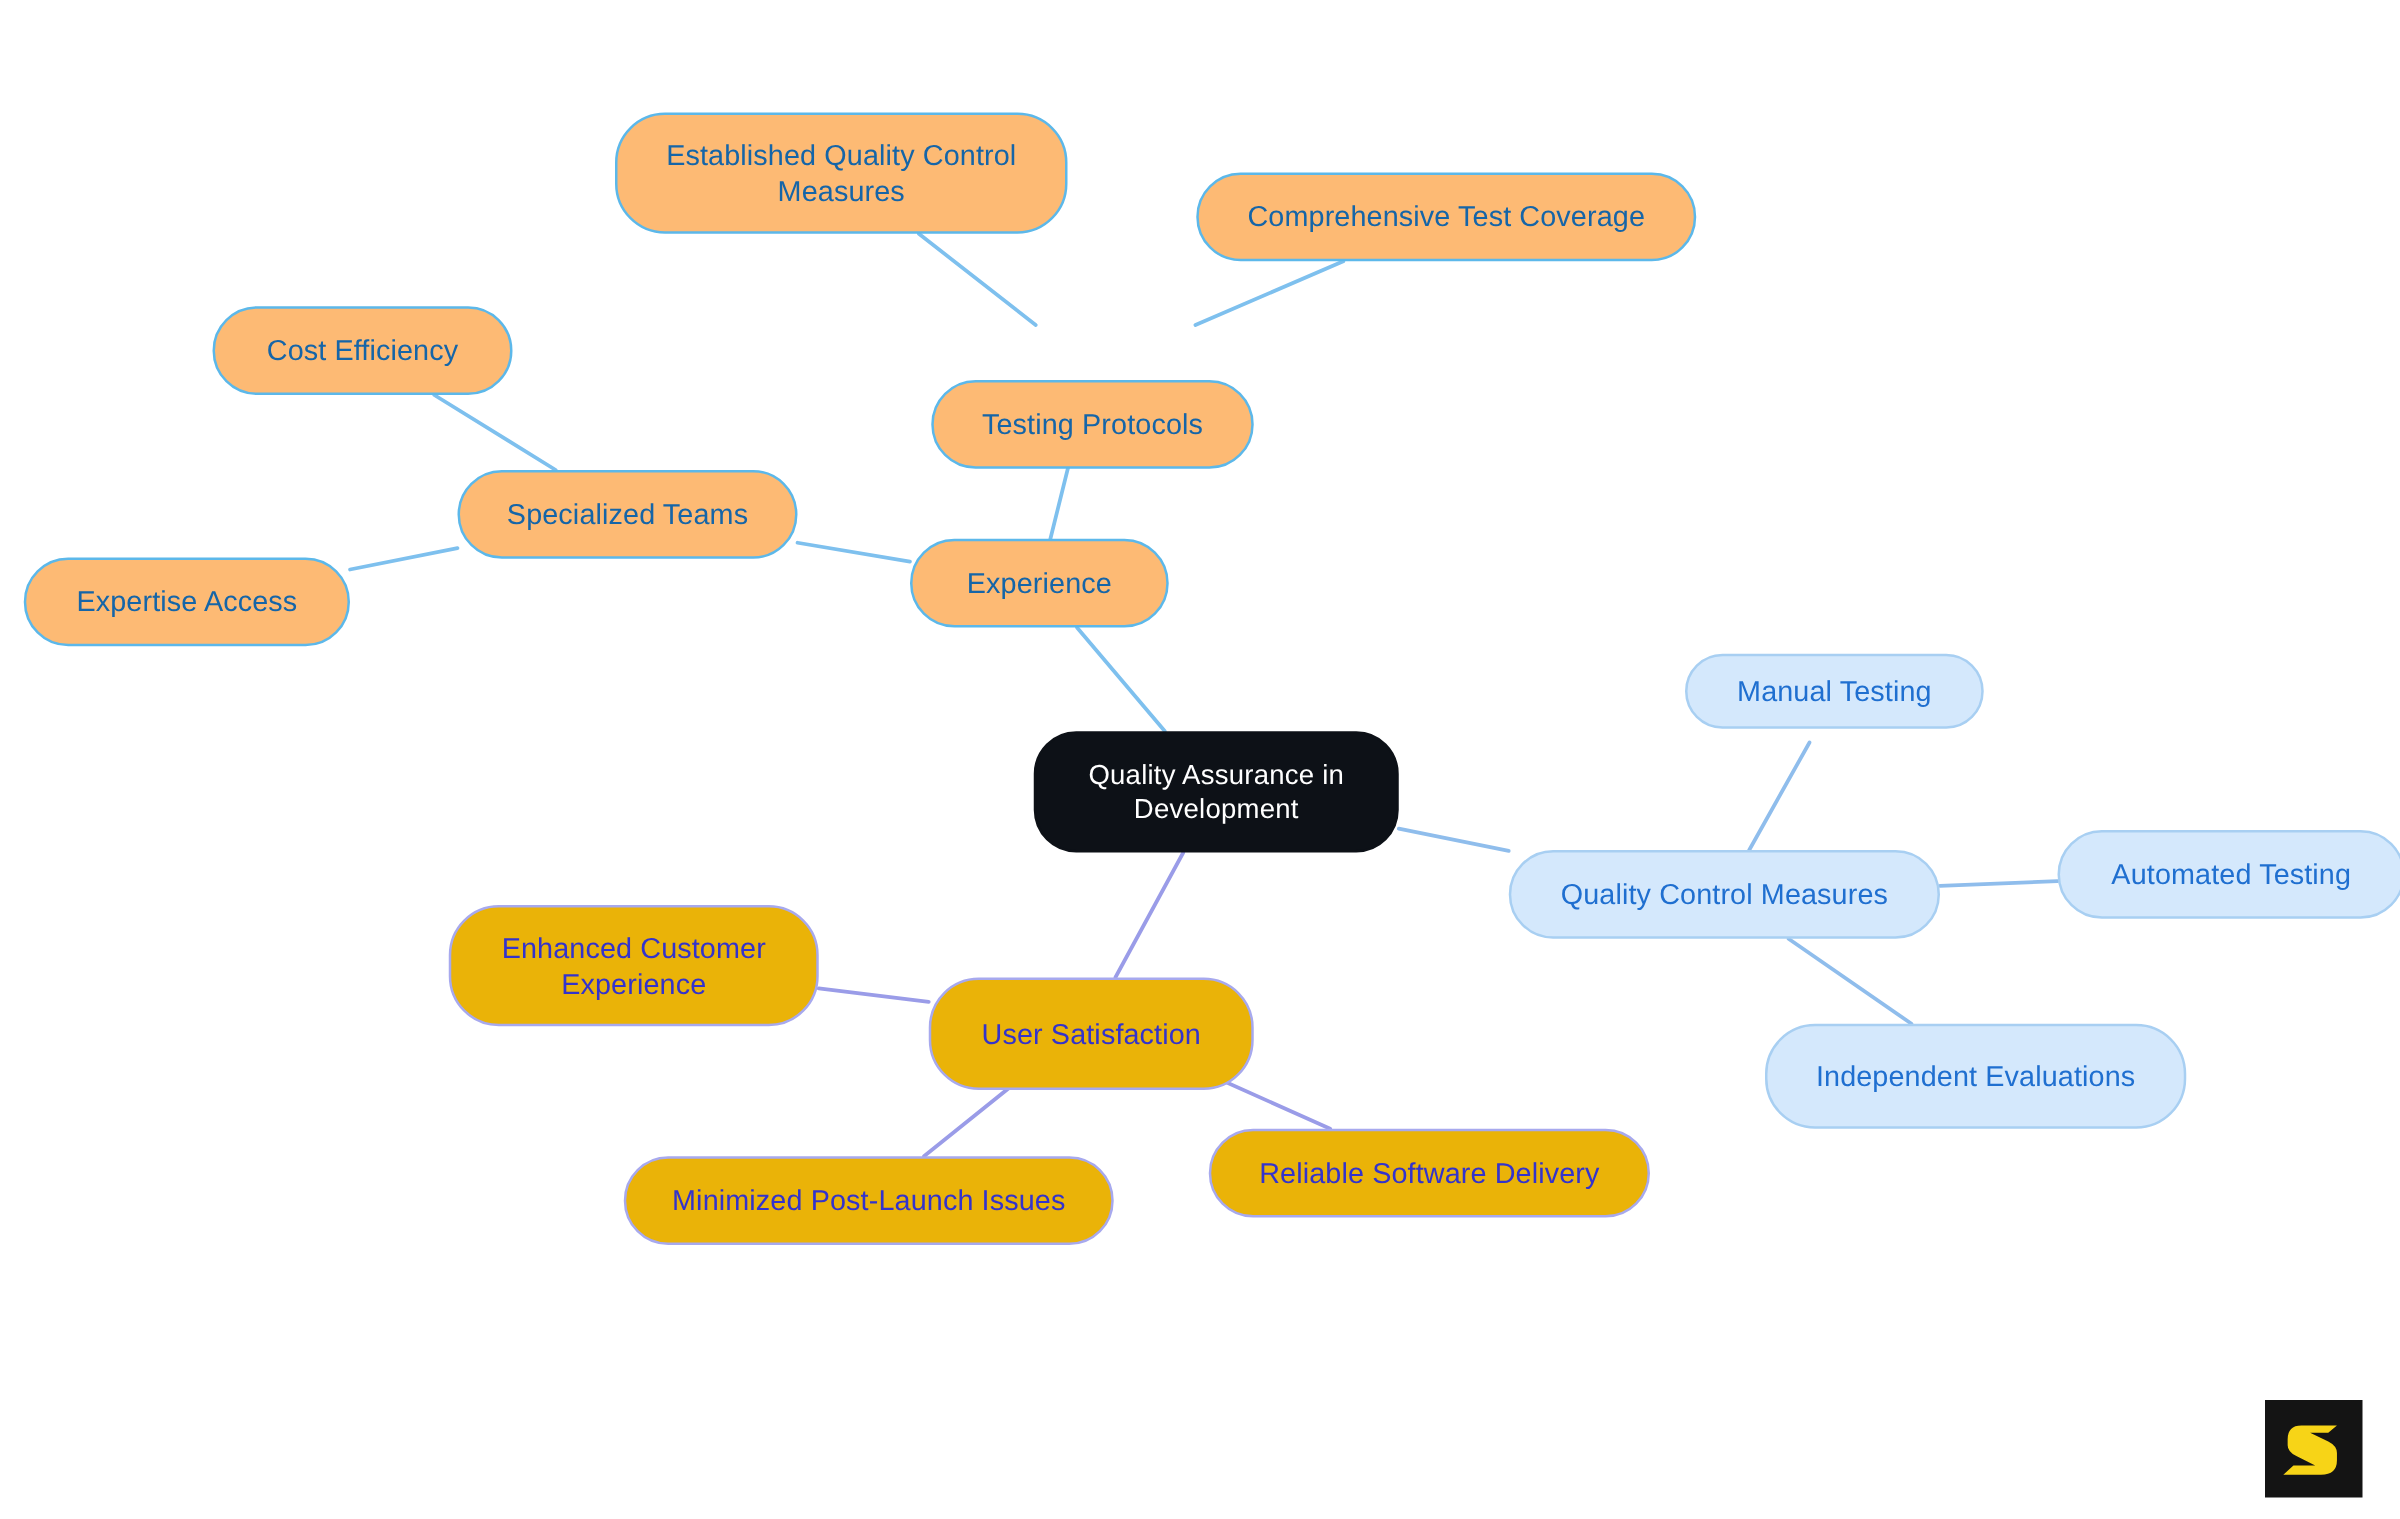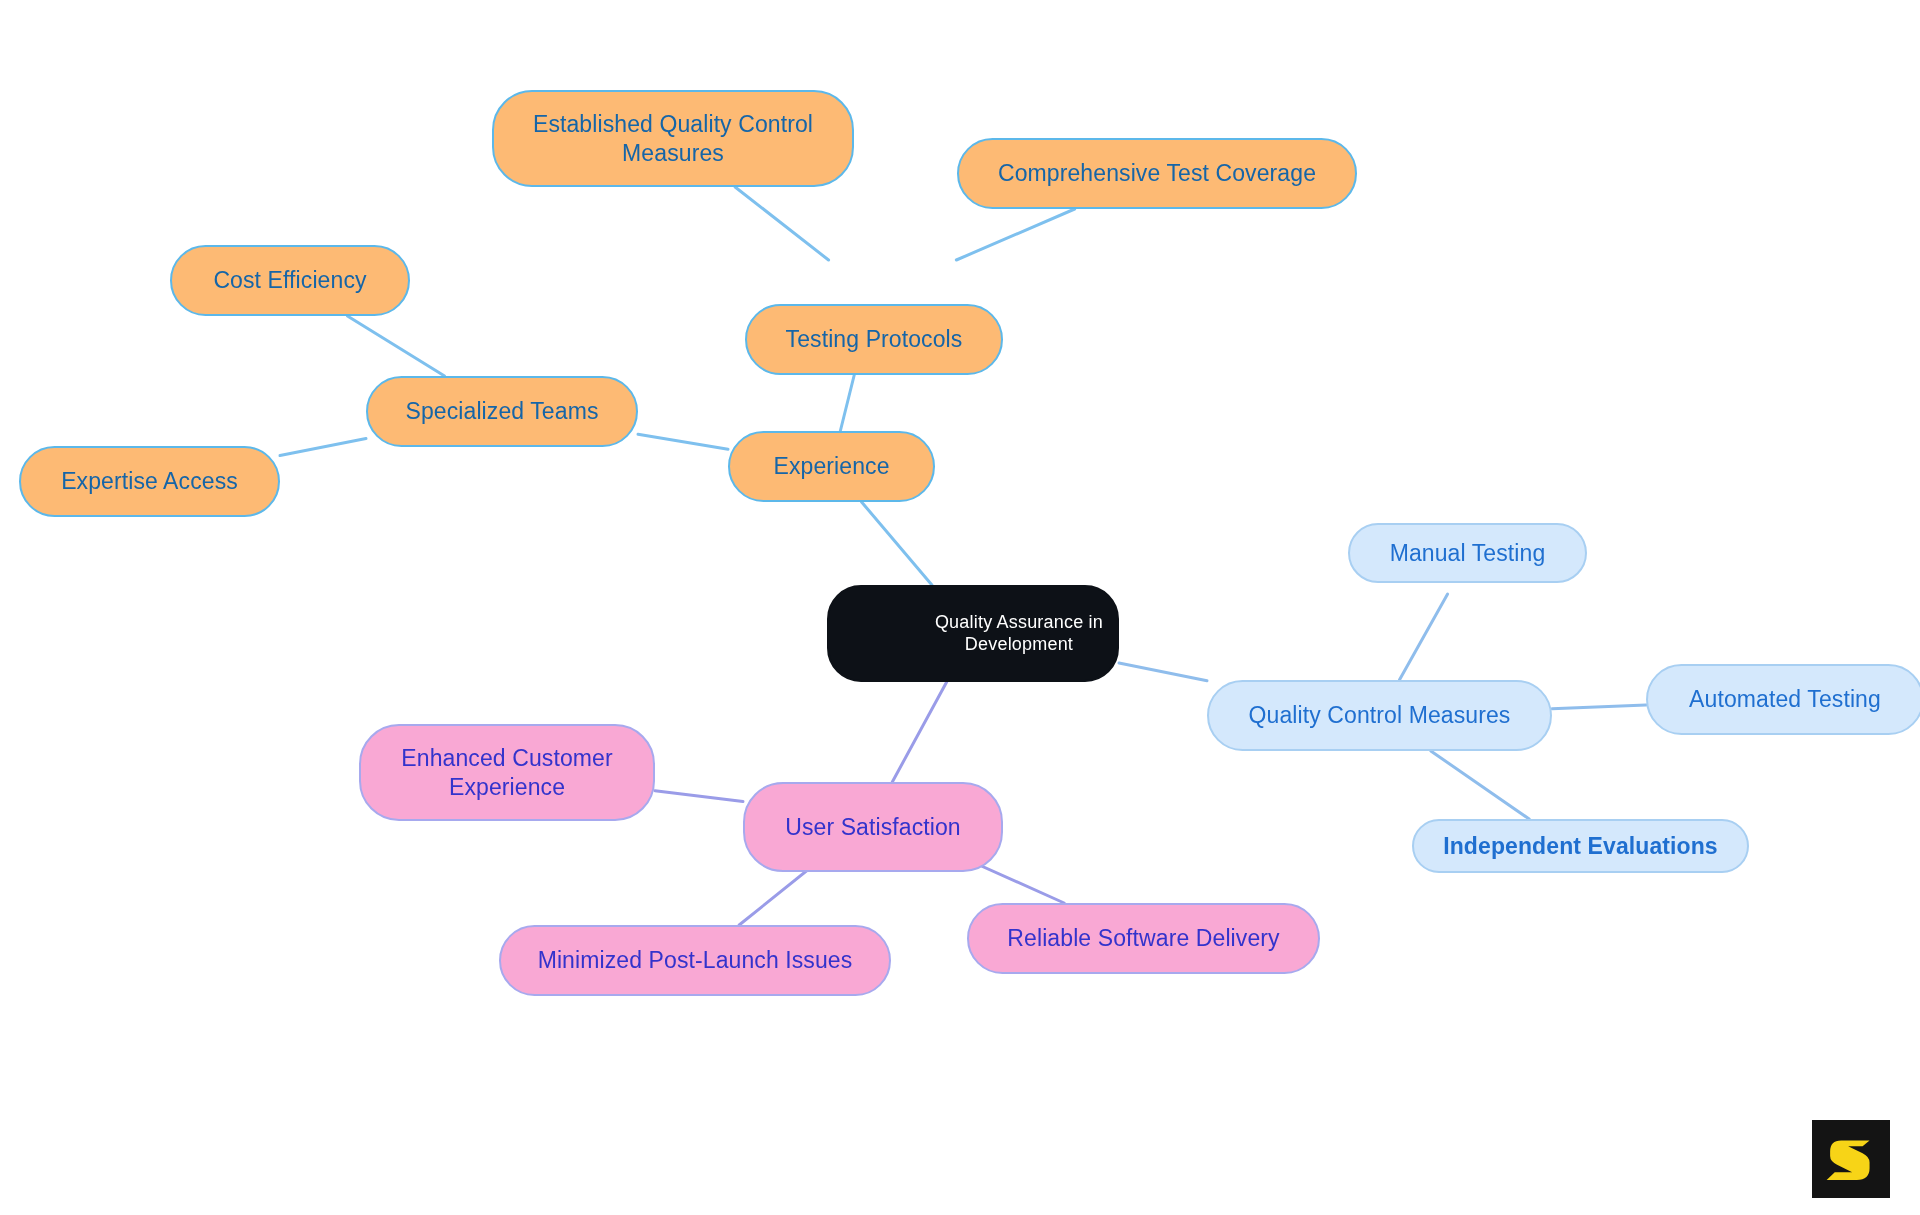--- a/index.html
+++ b/index.html
@@ -38,39 +38,38 @@
     border-width: 2px;
     line-height: 1.22;
     letter-spacing: 0.1px;
     white-space: pre-line;
     padding: 4px 14px;
   }
   .node.root {
     background: #0d1117;
     border-color: #0d1117;
     color: #ffffff;
-    font-size: 18px;
+    font-size: 22px;
     border-radius: 34px;
     letter-spacing: 0.2px;
-    justify-content: flex-end;
   }
   .node.blue-mid {
     background: #fdba74;
     border-color: #5cb8ea;
     color: #1565a8;
     font-size: 23px;
   }
   .node.blue-light {
     background: #d4e8fc;
     border-color: #a8cff2;
     color: #1f6fd0;
     font-size: 23px;
   }
   .node.purple {
-    background: #f9a8d4;
+    background: #eab308;
     border-color: #a7a9ee;
     color: #3333cc;
     font-size: 23px;
   }
   #logo {
     position: absolute;
     background: #141414;
     display: flex;
     align-items: center;
     justify-content: center;
@@ -105,21 +104,21 @@
       <div class="node blue-mid" style="left: 745px; top: 260px; width: 258px; height: 71px; margin-top: 44px;"><span>Testing Protocols</span></div>
       <div class="node blue-mid" style="left: 492px; top: 90px; width: 362px; height: 97px;"><span>Established Quality Control
 Measures</span></div>
       <div class="node blue-mid" style="left: 957px; top: 138px; width: 400px; height: 71px;"><span>Comprehensive Test Coverage</span></div>
       <div class="node blue-mid" style="left: 366px; top: 376px; width: 272px; height: 71px;"><span>Specialized Teams</span></div>
       <div class="node blue-mid" style="left: 170px; top: 245px; width: 240px; height: 71px;"><span>Cost Efficiency</span></div>
       <div class="node blue-mid" style="left: 19px; top: 446px; width: 261px; height: 71px;"><span>Expertise Access</span></div>
       <div class="node blue-light" style="left: 1207px; top: 680px; width: 345px; height: 71px;"><span>Quality Control Measures</span></div>
       <div class="node blue-light" style="left: 1348px; top: 523px; width: 239px; height: 60px;"><span>Manual Testing</span></div>
       <div class="node blue-light" style="left: 1646px; top: 664px; width: 278px; height: 71px;"><span>Automated Testing</span></div>
-      <div class="node blue-light" style="left: 1412px; top: 819px; width: 337px; height: 54px; font-weight: bold;"><span>Independent Evaluations</span></div>
+      <div class="node blue-light" style="left: 1412px; top: 819px; width: 337px; height: 84px;"><span>Independent Evaluations</span></div>
       <div class="node purple" style="left: 743px; top: 782px; width: 260px; height: 90px;"><span>User Satisfaction</span></div>
       <div class="node purple" style="left: 359px; top: 724px; width: 296px; height: 97px;"><span>Enhanced Customer
 Experience</span></div>
       <div class="node purple" style="left: 499px; top: 925px; width: 392px; height: 71px;"><span>Minimized Post-Launch Issues</span></div>
       <div class="node purple" style="left: 967px; top: 903px; width: 353px; height: 71px;"><span>Reliable Software Delivery</span></div>
     </div>
   <div id="logo" style="left: 1812px; top: 1120px; width: 78px; height: 78px; background: rgb(20, 20, 20);">
     <svg viewBox="0 0 100 100" width="58" height="58">
       <path d="M82 18 L33 18 Q14 18 14 37 L14 45 Q14 54 26 60 L52 73 L22 73 L8 86 L60 86 Q82 86 82 66 L82 56 Q82 46 70 40 L45 28 L70 28 Z" fill="#f7d417"></path>
     </svg>

